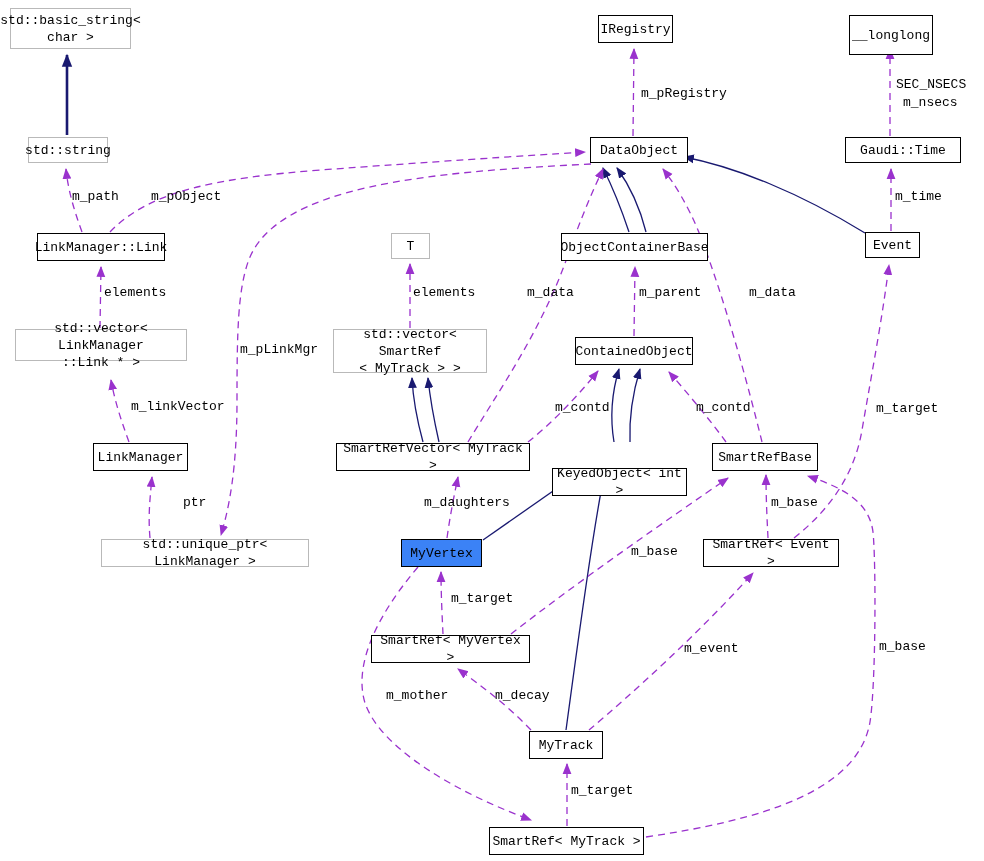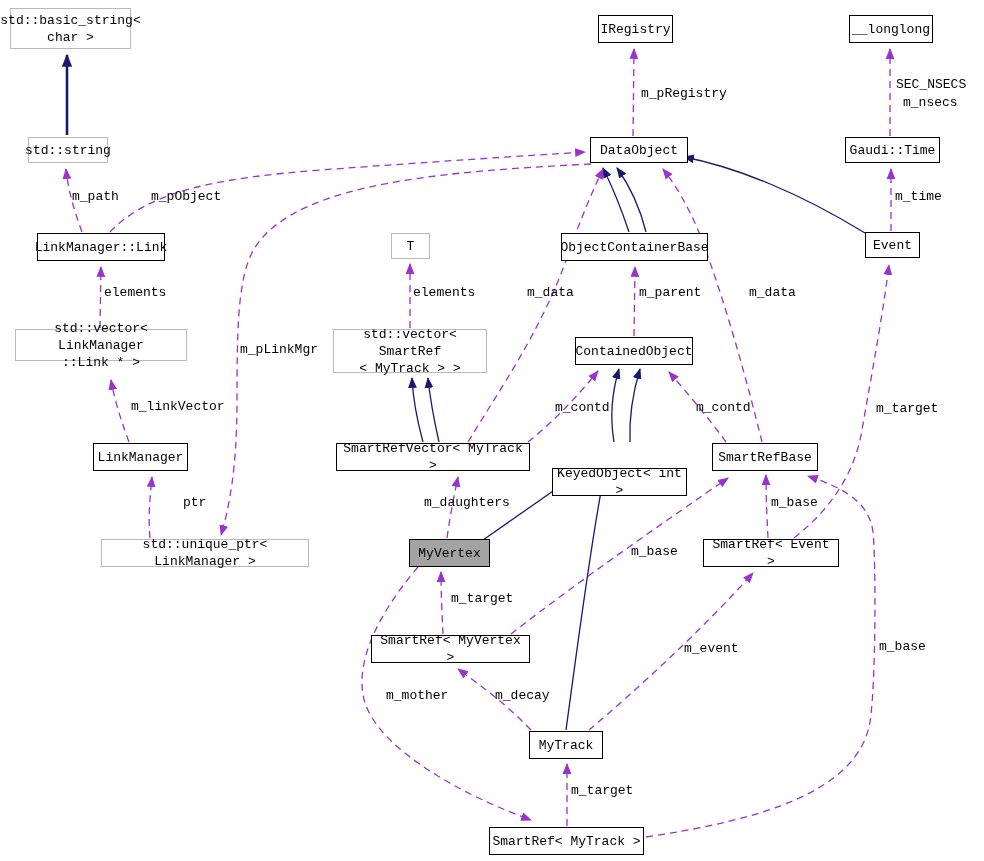--- a/index.html
+++ b/index.html
@@ -7,21 +7,21 @@
     position:relative;width:984px;height:861px;background:#ffffff;
     font-family:Liberation Mono, monospace;color:#000;overflow:hidden;
   }
   .edges{position:absolute;left:0;top:0;}
   .node{
     position:absolute;display:flex;align-items:center;justify-content:center;
     text-align:center;font-size:13px;line-height:17px;white-space:pre-line;
     background:#ffffff;border:1px solid #000;box-sizing:border-box;padding:0 2px;
   }
   .node.ext{border-color:#b9b9b9;}
-  .node.hl{background:#a3a3a3;margin-left:8px;}
+  .node.hl{background:#3b82f6;}
   .elabel{
     position:absolute;font-size:13px;line-height:15px;white-space:nowrap;
   }
 </style>
 </head>
 <body>
 
 <div class="canvas">
 
   <svg class="edges" width="984" height="861" viewBox="0 0 984 861">
@@ -77,22 +77,22 @@
       <path d="M 589,730 C 632,694 700,632 753,573" marker-end="url(#ap)"></path>
       <path d="M 567,826 L 567,764" marker-end="url(#ap)"></path>
     </g>
   </svg>
 
   <div class="node ext" style="left:10px;top:8px;width:121px;height:41px">std::basic_string&lt;
 char &gt;</div>
   <div class="node ext" style="left:28px;top:137px;width:80px;height:26px">std::string</div>
   <div class="node" style="left:598px;top:15px;width:75px;height:28px">IRegistry</div>
   <div class="node" style="left:590px;top:137px;width:98px;height:26px">DataObject</div>
-  <div class="node" style="left:849px;top:15px;width:84px;height:28px">__longlong</div>
-  <div class="node" style="left:845px;top:137px;width:95px;height:26px">Gaudi::Time</div>
+  <div class="node" style="left:849px;top:15px;width:84px;height:40px">__longlong</div>
+  <div class="node" style="left:845px;top:137px;width:116px;height:26px">Gaudi::Time</div>
   <div class="node" style="left:865px;top:232px;width:55px;height:26px">Event</div>
   <div class="node" style="left:37px;top:233px;width:128px;height:28px">LinkManager::Link</div>
   <div class="node ext" style="left:15px;top:329px;width:172px;height:32px">std::vector&lt; LinkManager
 ::Link * &gt;</div>
   <div class="node" style="left:93px;top:443px;width:95px;height:28px">LinkManager</div>
   <div class="node ext" style="left:101px;top:539px;width:208px;height:28px">std::unique_ptr&lt; LinkManager &gt;</div>
   <div class="node ext" style="left:391px;top:233px;width:39px;height:26px">T</div>
   <div class="node ext" style="left:333px;top:329px;width:154px;height:44px">std::vector&lt; SmartRef
 &lt; MyTrack &gt; &gt;</div>
   <div class="node" style="left:561px;top:233px;width:147px;height:28px">ObjectContainerBase</div>

